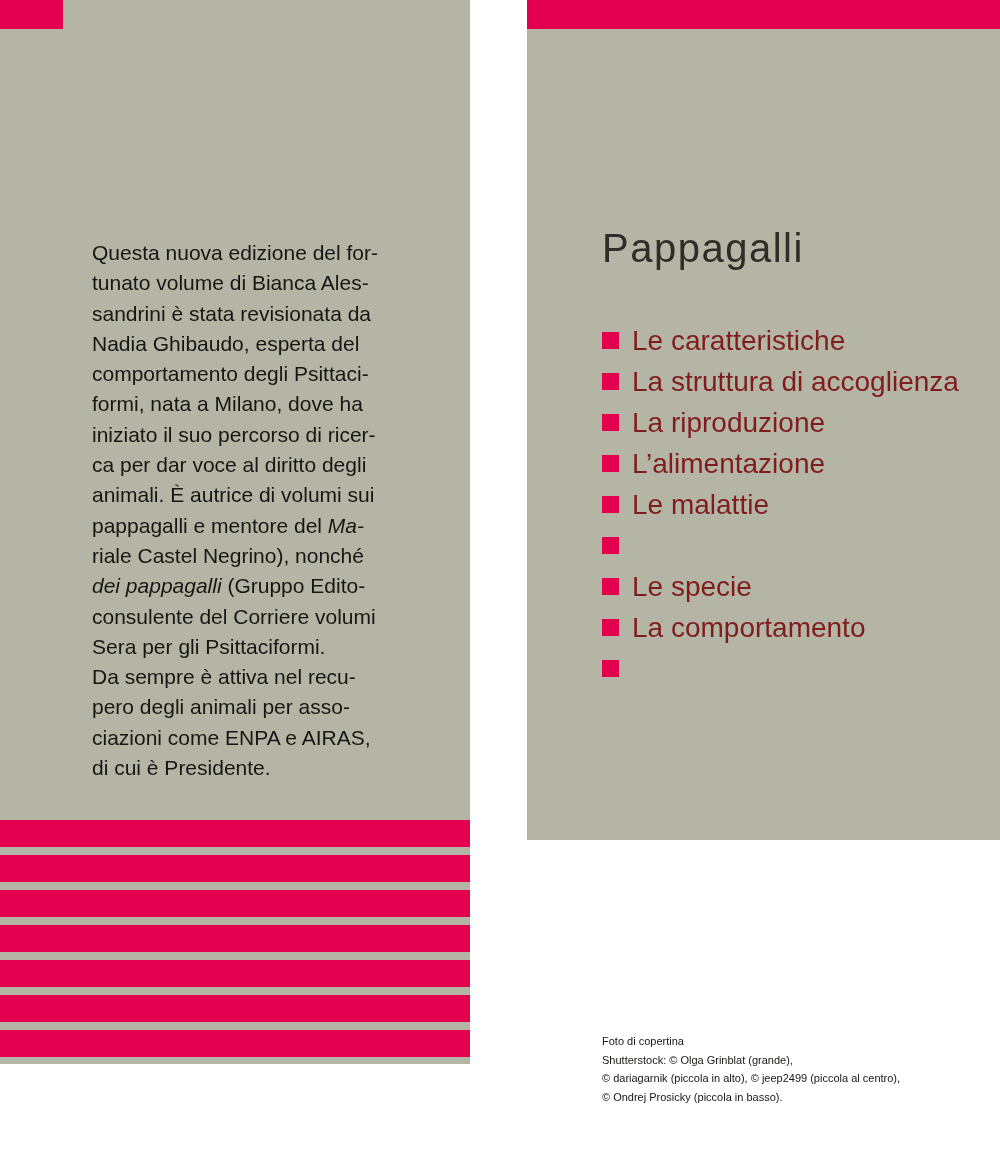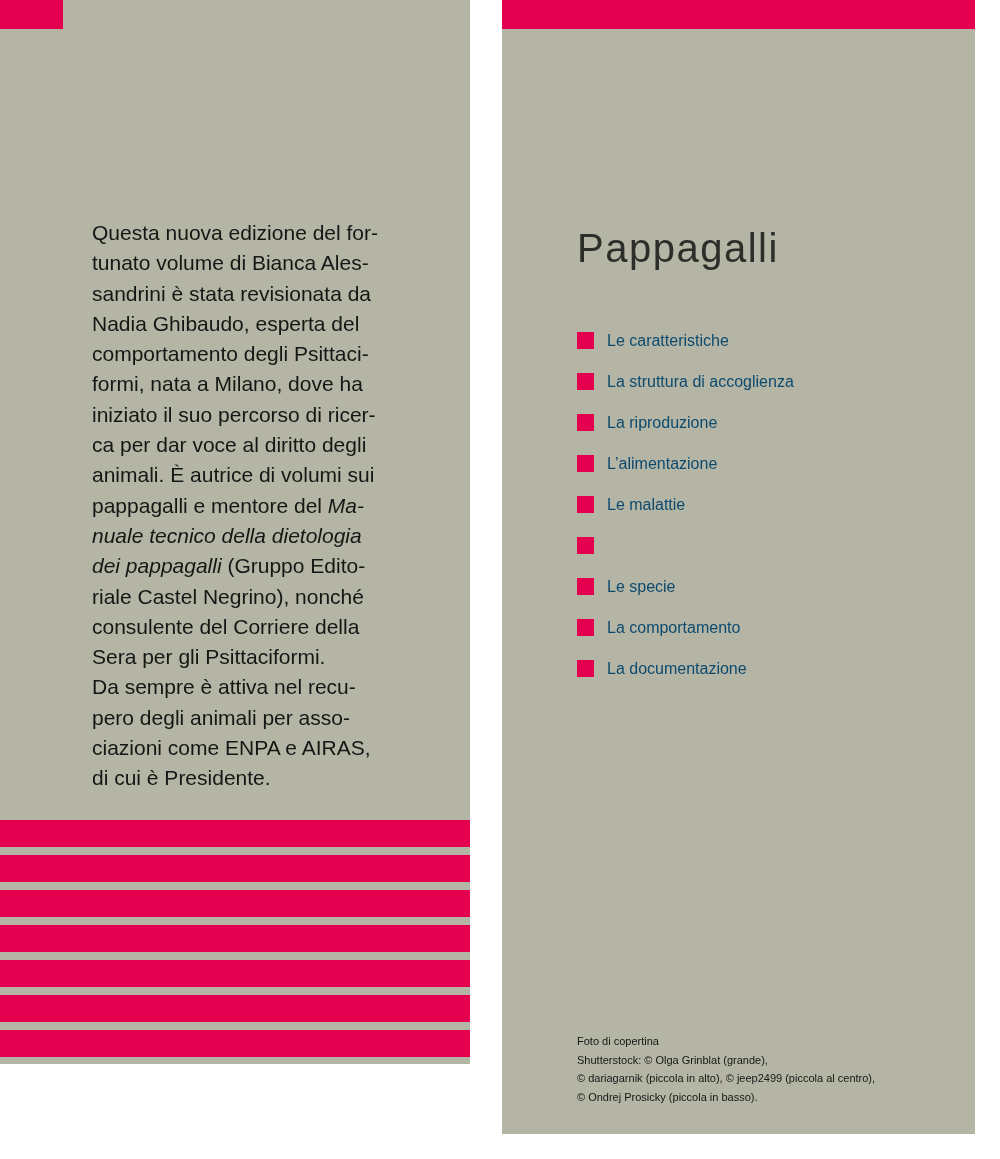--- a/index.html
+++ b/index.html
@@ -7,35 +7,35 @@
   body {
     width: 1000px; height: 1159px; position: relative;
     font-family: "Liberation Sans", sans-serif;
     color: #161614;
   }
   .page { position: absolute; top: 0; left: 0; width: 1000px; height: 1159px; background: #ffffff; overflow: hidden; }
 
   
   .left-flap { position: absolute; left: 0; top: 0; width: 470px; height: 1064px; background: #b5b5a6; }
   .corner-accent { position: absolute; left: 0; top: 0; width: 63px; height: 29px; background: #e4004e; }
-  .bio { position: absolute; left: 92px; top: 218px; width: 330px; font-size: 21px; line-height: 30.3px; color: #161614; }
+  .bio { position: absolute; left: 92px; top: 238px; width: 330px; font-size: 21px; line-height: 30.3px; color: #161614; }
   .bio-line { white-space: pre; }
   .bio .it { font-style: italic; text-align: center; }
 
   .stripes { position: absolute; left: 0; top: 820px; width: 470px; }
   .stripe { width: 470px; height: 27px; background: #e4004e; margin-bottom: 8px; }
 
   
-  .right-flap { position: absolute; left: 502px; top: 0; width: 473px; height: 1134px; background: #b5b5a6; padding-left: 36px; }
+  .right-flap { position: absolute; left: 527px; top: 0; width: 473px; height: 840px; background: #b5b5a6; padding-left: 36px; }
   .top-accent { position: absolute; left: 0; top: 0; width: 473px; height: 29px; background: #e4004e; }
   .flap-title { position: absolute; left: 75px; top: 226px; font-size: 40px; font-weight: 400; letter-spacing: 1.5px; color: #2d2d29; }
   .toc { position: absolute; left: 75px; top: 320px; }
   .toc-item { display: flex; align-items: center; height: 41px; }
   .bullet { width: 17px; height: 17px; background: #e4004e; margin-right: 13px; flex: 0 0 auto; }
-  .toc-label { font-size: 16px; color: #0c4a6e; }
+  .toc-label { font-size: 28px; color: #7f1d1d; }
   .credits { position: absolute; left: 75px; top: 1032px; font-size: 11px; line-height: 18.5px; color: #161614; }
 </style>
 </head>
 <body>
 
 <div class="page">
 
   <section class="left-flap">
     <div class="corner-accent"></div>
 
@@ -43,24 +43,23 @@
       <div class="bio-line"><span>Questa nuova edizione del for-</span><span class="it"></span><span></span></div>
       <div class="bio-line"><span>tunato volume di Bianca Ales-</span><span class="it"></span><span></span></div>
       <div class="bio-line"><span>sandrini è stata revisionata da</span><span class="it"></span><span></span></div>
       <div class="bio-line"><span>Nadia Ghibaudo, esperta del</span><span class="it"></span><span></span></div>
       <div class="bio-line"><span>comportamento degli Psittaci-</span><span class="it"></span><span></span></div>
       <div class="bio-line"><span>formi, nata a Milano, dove ha</span><span class="it"></span><span></span></div>
       <div class="bio-line"><span>iniziato il suo percorso di ricer-</span><span class="it"></span><span></span></div>
       <div class="bio-line"><span>ca per dar voce al diritto degli</span><span class="it"></span><span></span></div>
       <div class="bio-line"><span>animali. È autrice di volumi sui</span><span class="it"></span><span></span></div>
       <div class="bio-line"><span>pappagalli e mentore del </span><span class="it">Ma-</span><span></span></div>
-      <div class="bio-line"><span></span><span class="it">nuale tecnico della dietologia</span><span></span></div>
+      <div class="bio-line"><span>riale Castel Negrino), nonché</span><span class="it"></span><span></span></div>
       <div class="bio-line"><span></span><span class="it">dei pappagalli</span><span> (Gruppo Edito-</span></div>
-      <div class="bio-line"><span>riale Castel Negrino), nonché</span><span class="it"></span><span></span></div>
-      <div class="bio-line"><span>consulente del Corriere della</span><span class="it"></span><span></span></div>
+      <div class="bio-line"><span>consulente del Corriere volumi</span><span class="it"></span><span></span></div>
       <div class="bio-line"><span>Sera per gli Psittaciformi.</span><span class="it"></span><span></span></div>
       <div class="bio-line"><span>Da sempre è attiva nel recu-</span><span class="it"></span><span></span></div>
       <div class="bio-line"><span>pero degli animali per asso-</span><span class="it"></span><span></span></div>
       <div class="bio-line"><span>ciazioni come ENPA e AIRAS,</span><span class="it"></span><span></span></div>
       <div class="bio-line"><span>di cui è Presidente.</span><span class="it"></span><span></span></div>
     </div>
 
     <div class="stripes">
       <div class="stripe"></div>
       <div class="stripe"></div>
@@ -104,21 +103,20 @@
       <div class="toc-item">
         <span class="bullet"></span>
         <span class="toc-label">Le specie</span>
       </div>
       <div class="toc-item">
         <span class="bullet"></span>
         <span class="toc-label">La comportamento</span>
       </div>
       <div class="toc-item">
         <span class="bullet"></span>
-        <span class="toc-label">La documentazione</span>
       </div>
     </div>
 
     <div class="credits">
       <div class="credit-line">Foto di copertina</div>
       <div class="credit-line">Shutterstock: © Olga Grinblat (grande),</div>
       <div class="credit-line">© dariagarnik (piccola in alto), © jeep2499 (piccola al centro),</div>
       <div class="credit-line">© Ondrej Prosicky (piccola in basso).</div>
     </div>
   </section>

